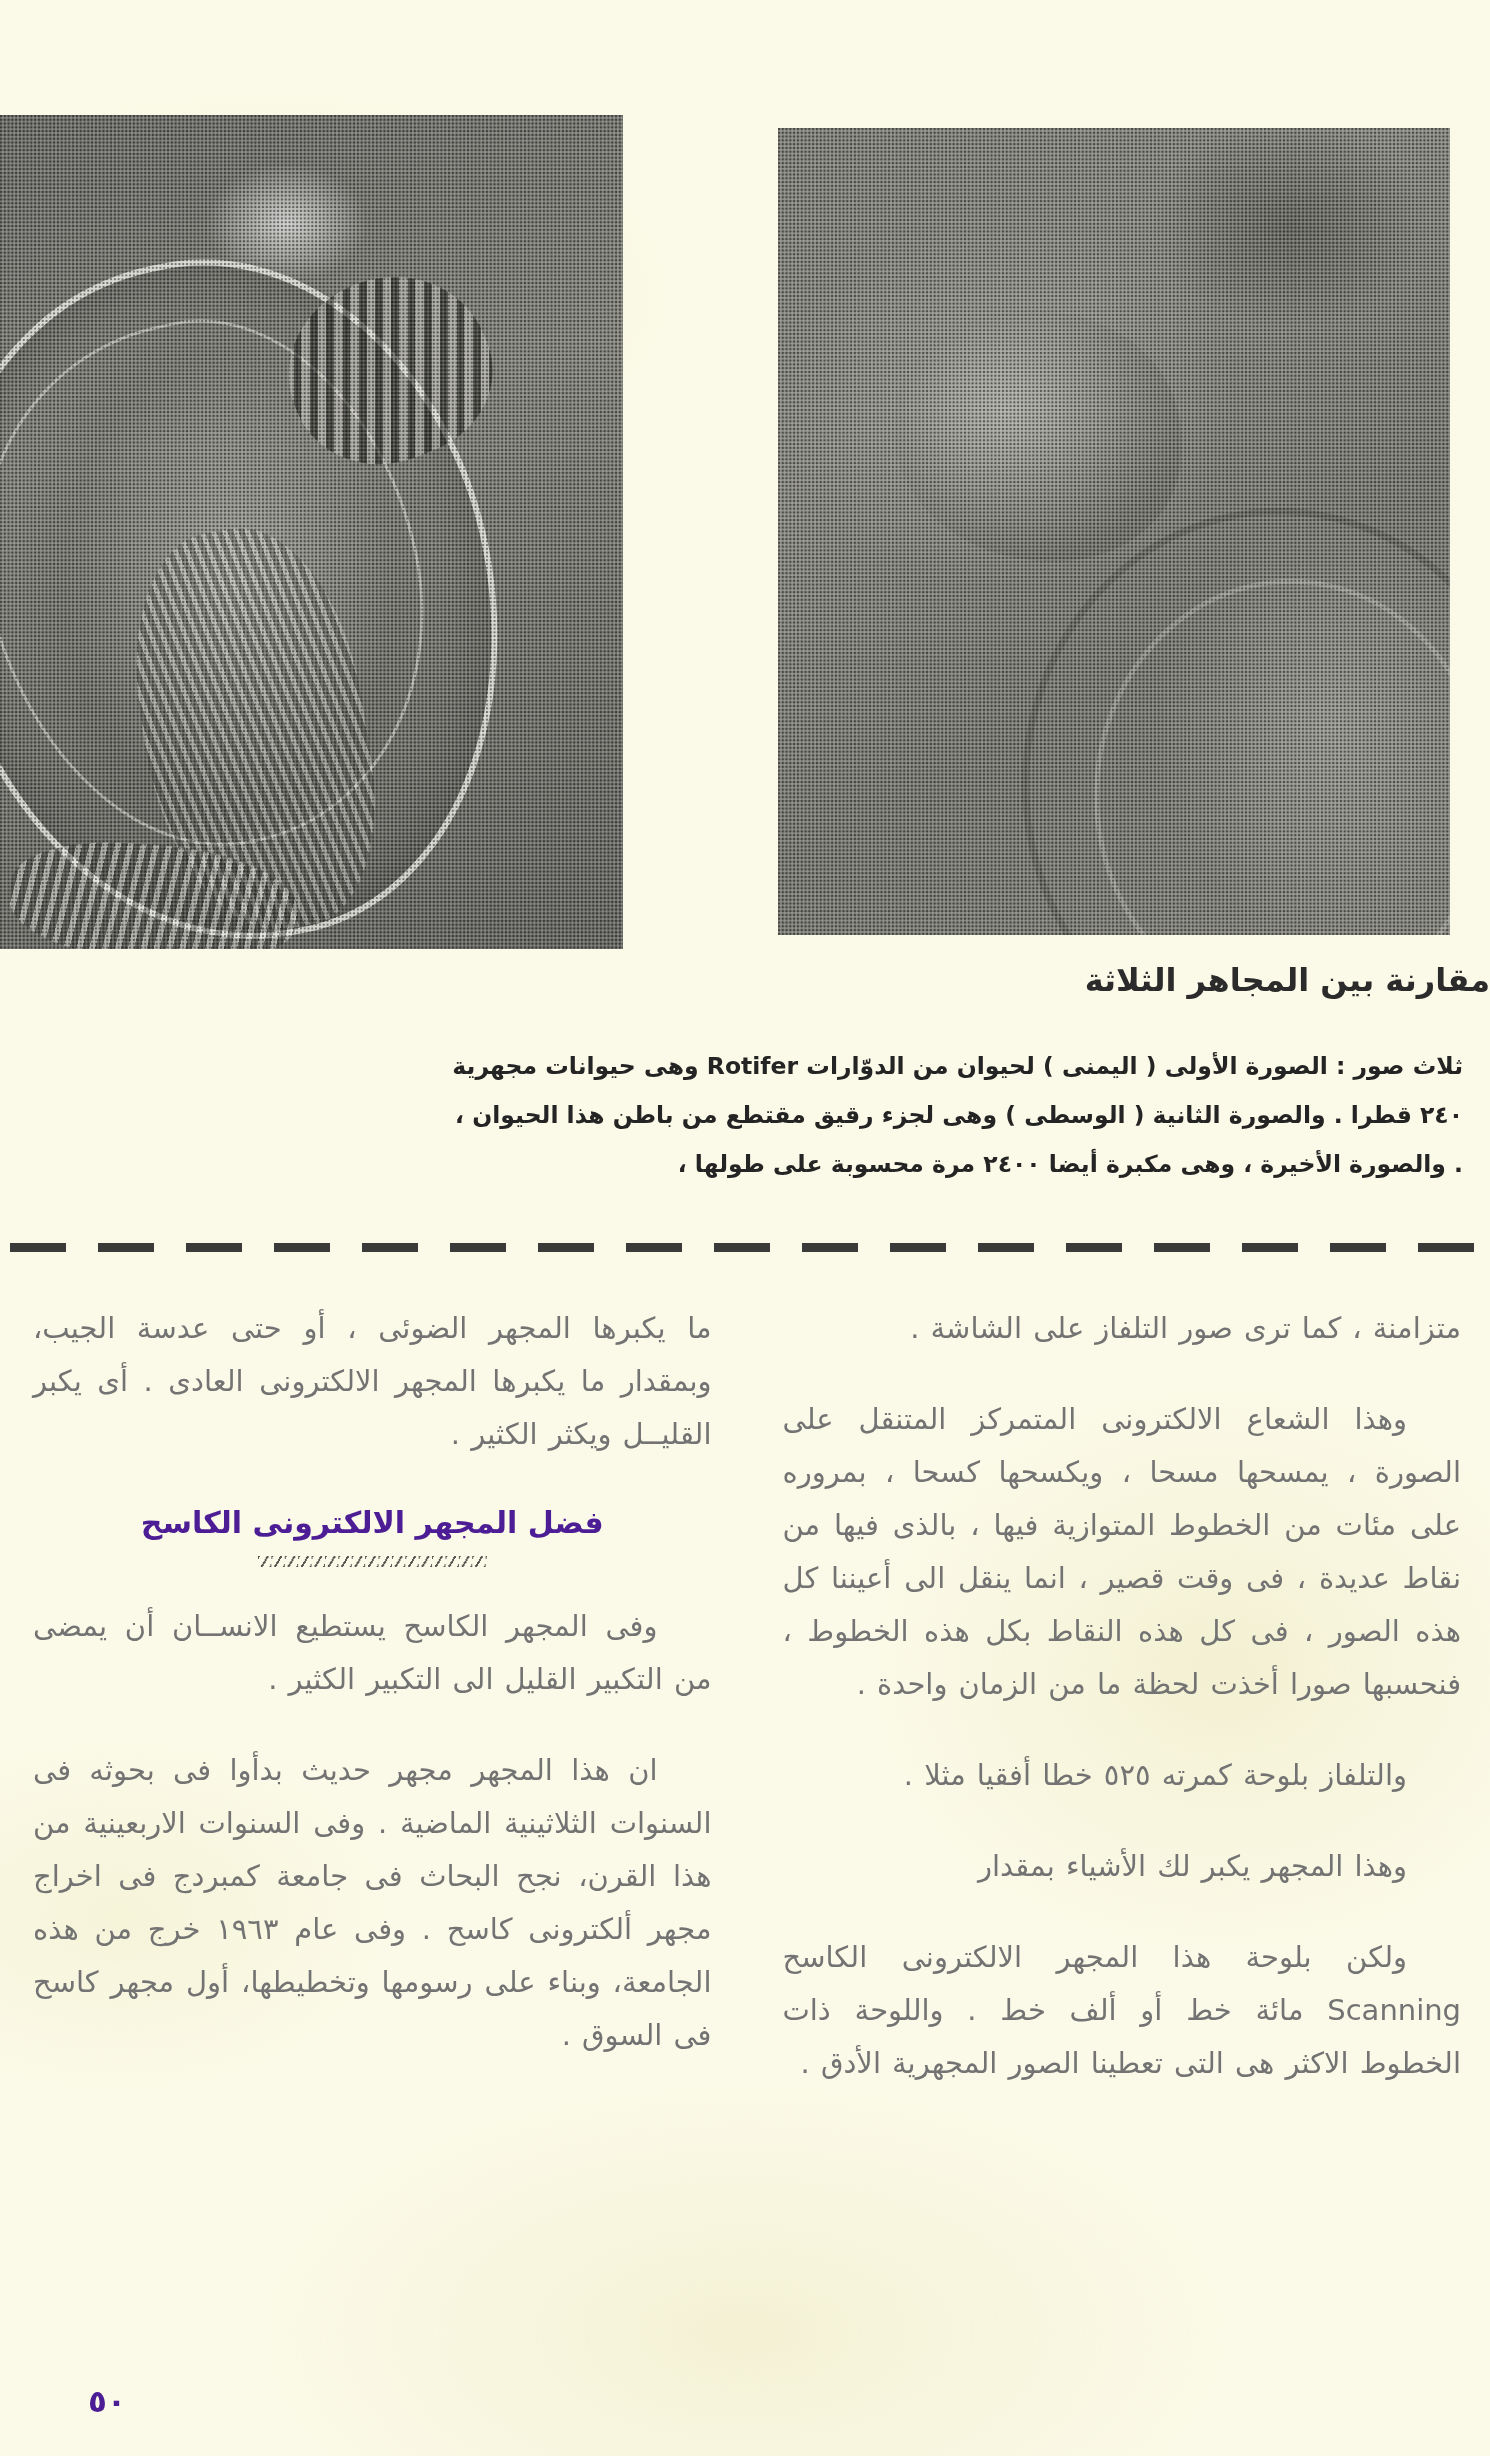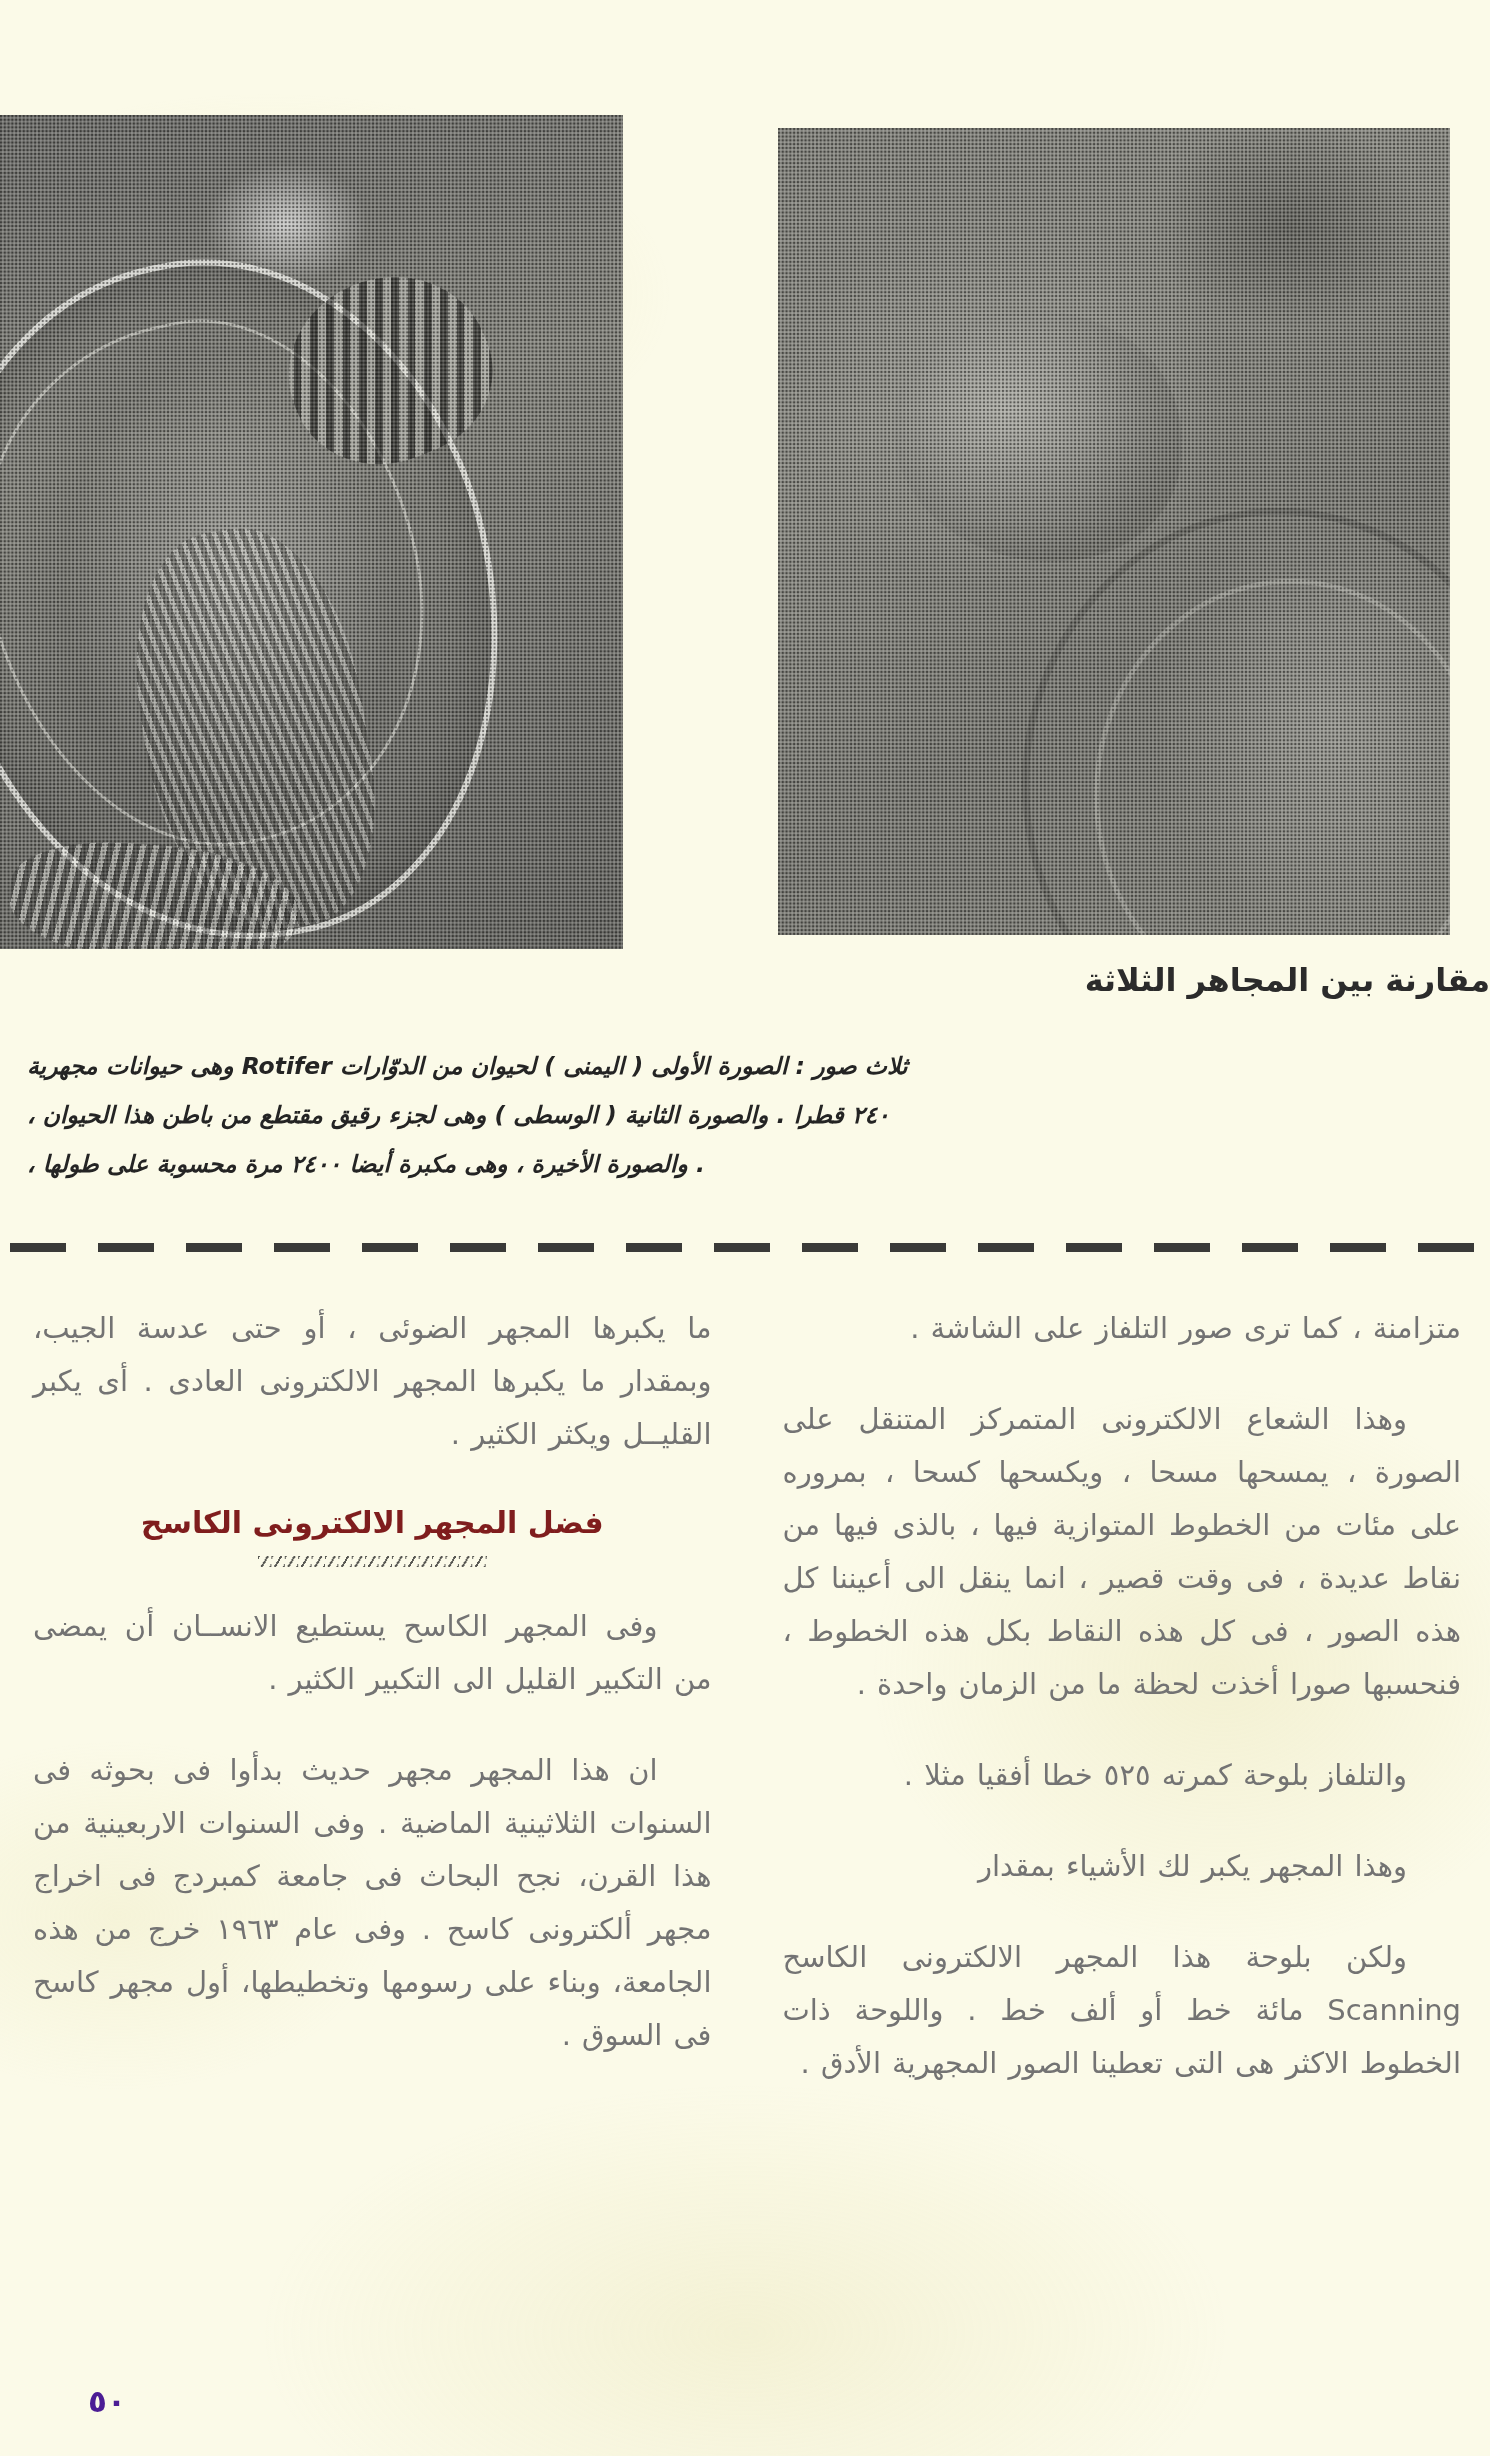--- a/index.html
+++ b/index.html
@@ -174,26 +174,25 @@
     font-weight: bold;
     font-size: 32px;
     color: #2b2b2b;
     letter-spacing: 0.5px;
   }
   #caption-body {
     position: absolute;
     top: 1042px;
     left: 27px;
     width: 1436px;
-    text-align: left;
+    text-align: right;
     font-weight: bold;
     font-size: 23.5px;
     line-height: 49px;
     color: #242424;
-    font-style: italic;
   }
   #caption-body .cap-line {
     white-space: nowrap;
   }
 
   
   #dashed-rule {
     position: absolute;
     top: 1243px;
     left: 9.6px;
@@ -236,21 +235,21 @@
   }
   .para.last-centered {
     text-align-last: right;
   }
   .subhead {
     margin: 15.4px 0 5.8px 0;
     text-align: center;
     font-weight: bold;
     font-size: 30px;
     line-height: 47px;
-    color: #7f1d1d;
+    color: #4c1d95;
   }
   #subhead-rule {
     width: 229px;
     height: 11.5px;
     margin: 9.6px auto 33px auto;
     background-image: repeating-linear-gradient(
       -60deg,
       #3a3a38 0 1.9px, rgba(0,0,0,0) 1.9px 7.7px
     );
     background-size: 13.4px 11.5px;

